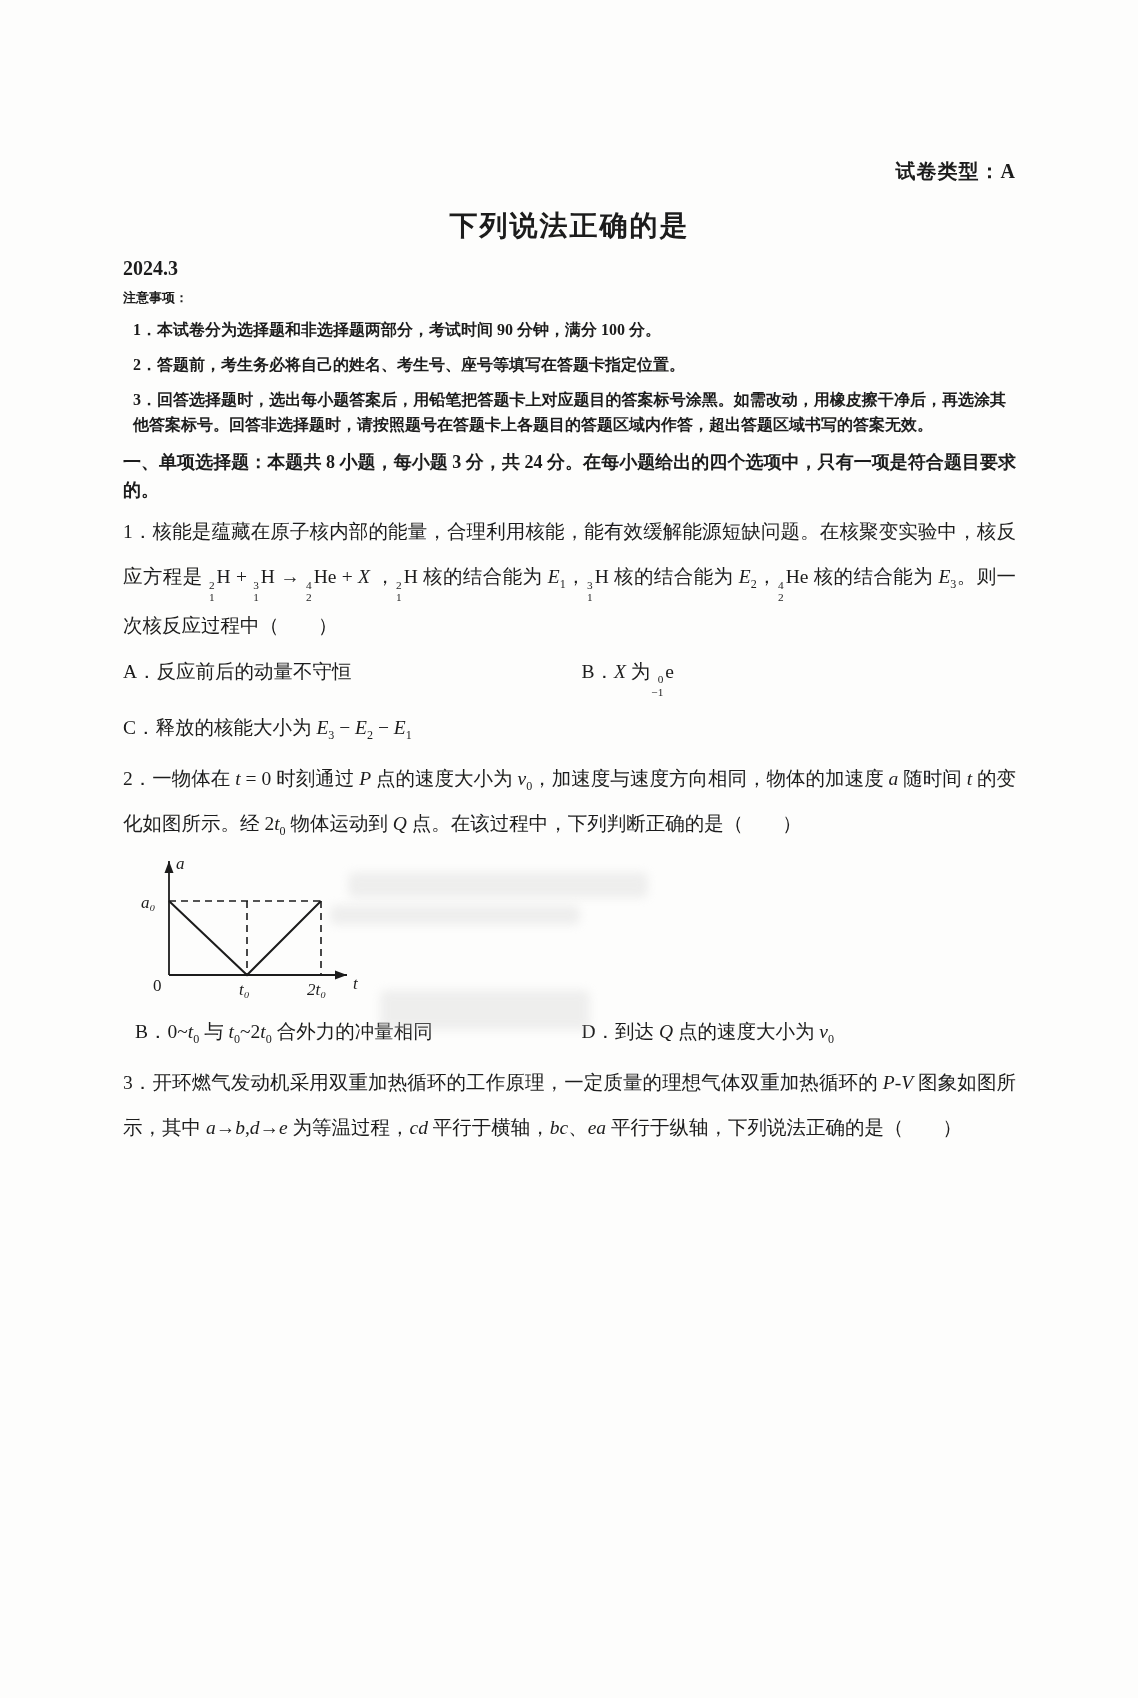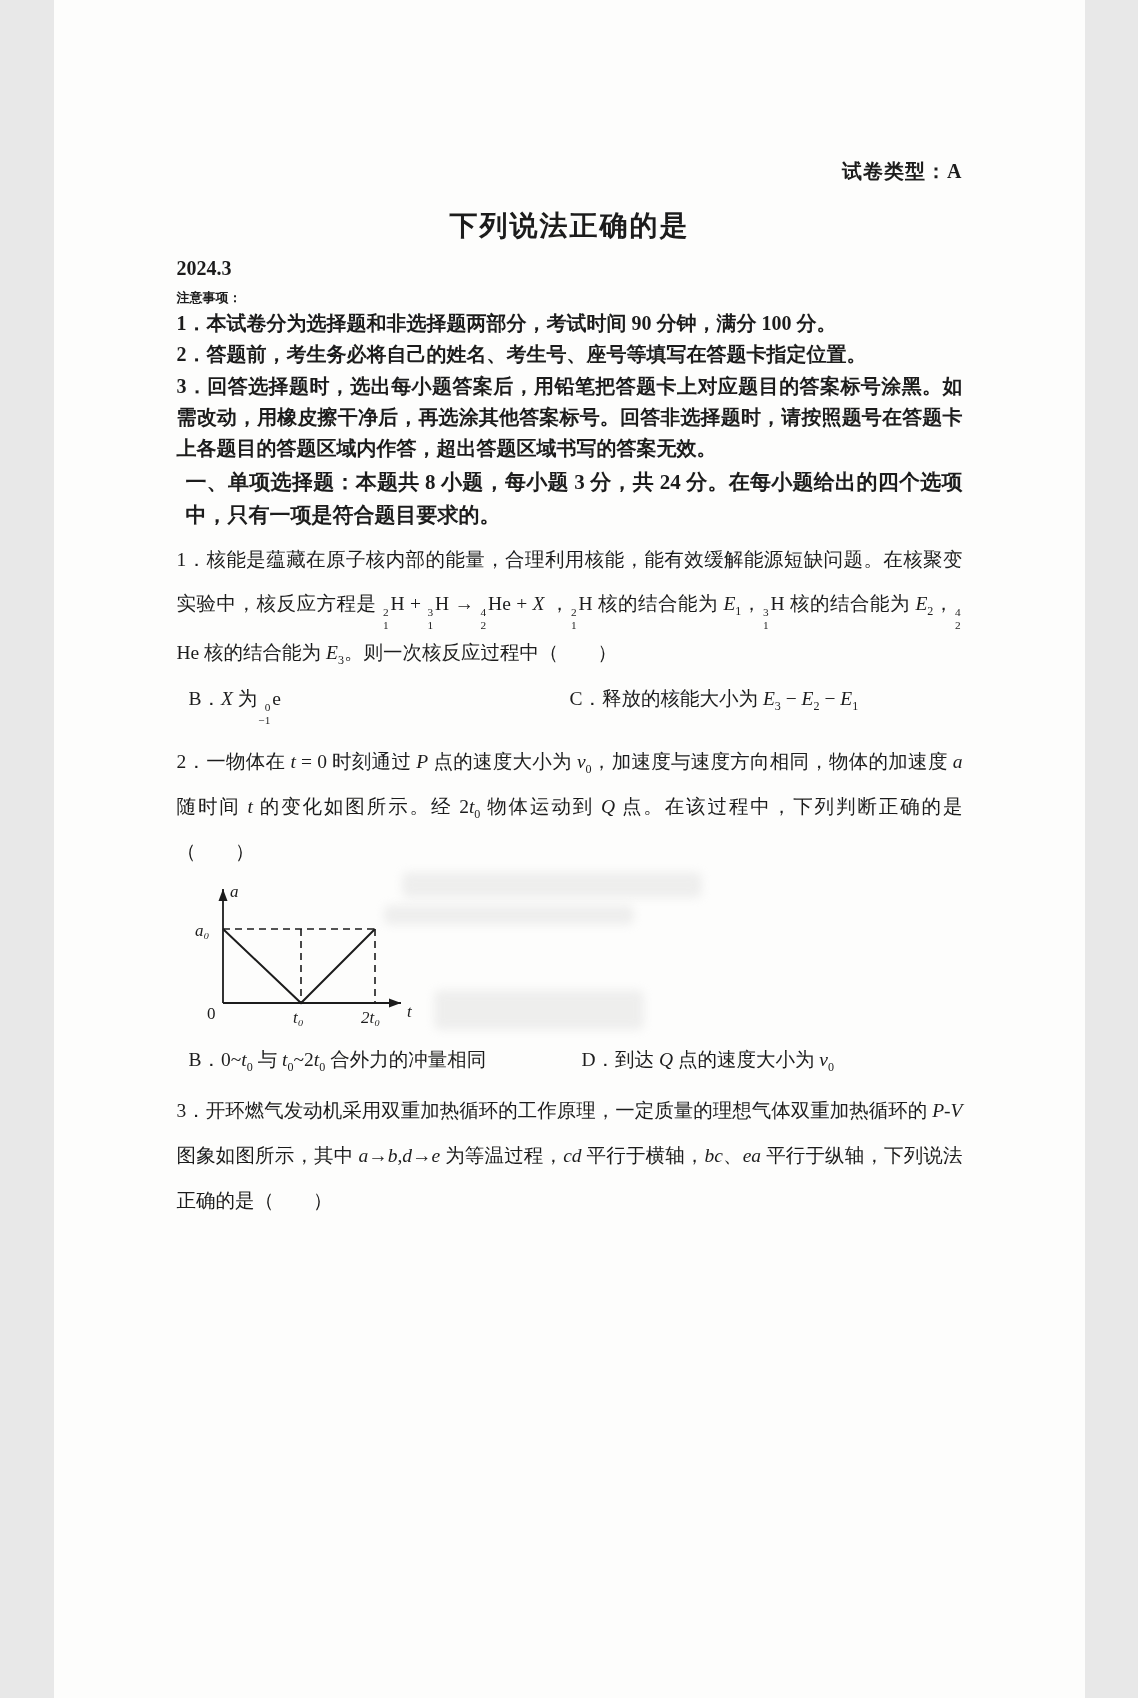--- a/index.html
+++ b/index.html
@@ -1,33 +1,33 @@
 <!DOCTYPE html>
 <html><head>
 <meta charset="utf-8">
 <style>
   html,body{margin:0;padding:0;background:#e8e8e8;}
   .page{
     position:relative;
-    width:1031px;height:1698px;
+    width:1138px;height:1698px;
     margin:0 auto;
     background:#fdfdfc;
     box-sizing:border-box;
     padding:158px 122px 0 123px;
     font-family:"Liberation Serif","DejaVu Serif",serif;
     color:#1c1c1c;
     overflow:hidden;
   }
   .paper-type{text-align:right;font-weight:bold;font-size:20px;letter-spacing:1px;}
   .title{text-align:center;font-weight:bold;font-size:28px;margin:22px 0 0 0;letter-spacing:2px;}
   .subject{text-align:center;font-weight:bold;font-size:24px;margin:20px 0 0 0;letter-spacing:3px;}
   .date{text-align:left;font-weight:bold;font-size:20px;margin-top:12px;}
   .notice-heading{font-weight:bold;font-size:13px;margin-top:8px;line-height:1.55;}
-  .notice-item{font-weight:bold;font-size:20px;line-height:1.56;margin:0;text-align:justify;}
-  .section-heading{font-weight:bold;font-size:21px;line-height:1.56;margin:2px 0 0 9px;text-align:justify;}
+  .notice-item{font-weight:bold;font-size:16px;line-height:1.56;margin:10px;text-align:justify;}
+  .section-heading{font-weight:bold;font-size:18px;line-height:1.56;margin:2px 0 0 0;text-align:justify;}
   .question{font-size:19.5px;line-height:2.3;margin:6px 0 0 0;text-align:justify;}
   .options{display:grid;grid-template-columns:1fr 1fr;row-gap:16px;margin:10px 0 14px 0;}
   .option{font-size:19.5px;line-height:1.35;margin:0;}
   .option.right{padding-left:12px;}
   i{font-style:italic;}
   sub{font-size:0.62em;}
   .iso{display:inline-flex;flex-direction:column;align-items:flex-end;font-size:0.58em;line-height:1.12;vertical-align:-0.5em;margin:0 2px 0 1px;font-style:normal;}
   .iso span{display:block;}
   .graph-wrap{position:relative;margin:4px 0 2px 2px;width:246px;height:158px;}
   .graph-svg{display:block;}
@@ -65,20 +65,21 @@
         <span>2</span>
         <span>1</span>
       </span>H 核的结合能为 <i>E</i><sub>1</sub>，<span class="iso">
         <span>3</span>
         <span>1</span>
       </span>H 核的结合能为 <i>E</i><sub>2</sub>，<span class="iso">
         <span>4</span>
         <span>2</span>
       </span>He 核的结合能为 <i>E</i><sub>3</sub>。则一次核反应过程中（  ）</p>
   <div class="options">
+    <p class="option">A．反应前后的动量不守恒</p>
     <p class="option right">B．<i>X</i> 为<span class="iso">
           <span>0</span>
           <span>−1</span>
         </span>e</p>
     <p class="option">C．释放的核能大小为 <i>E</i><sub>3</sub> − <i>E</i><sub>2</sub> − <i>E</i><sub>1</sub></p>
   </div>
 
   <p class="question">2．一物体在 <i>t</i> = 0 时刻通过 <i>P</i> 点的速度大小为 <i>v</i><sub>0</sub>，加速度与速度方向相同，物体的加速度 <i>a</i> 随时间 <i>t</i> 的变化如图所示。经 2<i>t</i><sub>0</sub> 物体运动到 <i>Q</i> 点。在该过程中，下列判断正确的是（  ）</p>
 
   <div class="graph-wrap">

